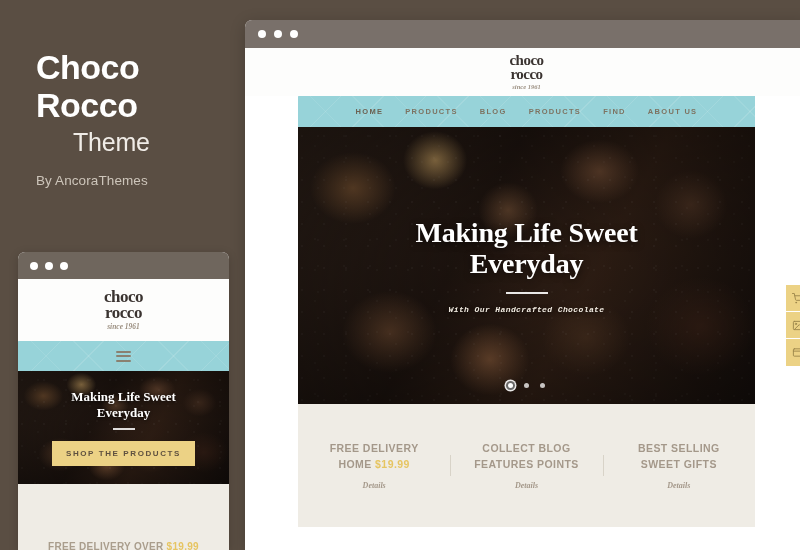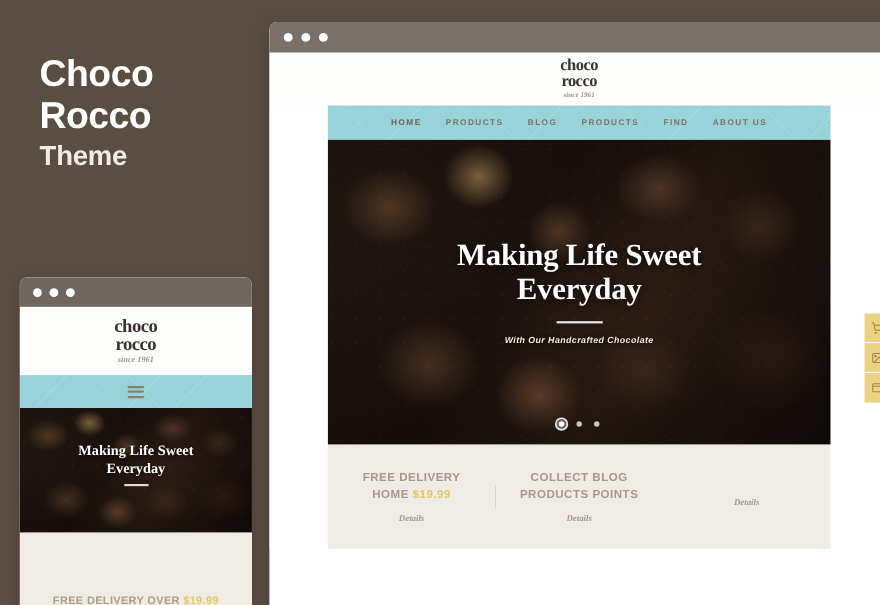--- a/index.html
+++ b/index.html
@@ -24,25 +24,26 @@
 
   .theme-name {
     font-size: 34px;
     font-weight: bold;
     color: #ffffff;
     line-height: 1.12;
     letter-spacing: -0.5px;
   }
   .theme-label {
     font-size: 25px;
-    font-weight: bold;
+    font-weight: normal;
     color: #f0ece7;
     line-height: 1.2;
     margin-top: 3px;
     letter-spacing: -0.2px;
+    margin-left: 37px;
   }
   .theme-author {
     font-size: 13.5px;
     color: #cdc5ba;
     margin-top: 16px;
     letter-spacing: 0.1px;
   }
 
   
   .mobile-mock {
@@ -222,21 +223,21 @@
     text-shadow: 0 2px 7px rgba(0,0,0,.55);
     position: relative; z-index: 3;
     letter-spacing: -0.2px;
   }
   .hero-rule {
     width: 42px; height: 2px; background: #fff;
     margin: 13px 0 11px; opacity: .9;
     position: relative; z-index: 3;
   }
   .hero-sub {
-    font-family: Liberation Sans, sans-serif;
+    font-family: Liberation Mono, monospace;
     font-style: italic; font-weight: bold;
     color: #f2ece2;
     font-size: 8px;
     letter-spacing: .4px;
     text-shadow: 0 1px 4px rgba(0,0,0,.6);
     position: relative; z-index: 3;
   }
   .hero-dots {
     position: absolute; bottom: 16px; left: 0; right: 0;
     display: flex; justify-content: center; gap: 11px; z-index: 4;
@@ -277,21 +278,21 @@
   }
   .hero-vignette {
     position: absolute; inset: 0; z-index: 2;
     background: radial-gradient(ellipse at center, rgba(0,0,0,.18) 0%, rgba(0,0,0,.55) 100%);
   }
 
   
   .br-feat-wrap { padding: 0 53px; background: #fff; }
   .br-features {
     background: #efece5;
-    height: 95px;
+    height: 123px;
     display: flex; align-items: center;
   }
   .feat-col {
     flex: 1;
     display: flex; flex-direction: column;
     align-items: center; justify-content: center;
     position: relative;
   }
   .feat-col + .feat-col::before {
     content: "";
@@ -336,20 +337,21 @@
 <body>
 
 <div class="left-panel">
 
   <div class="title-block">
     <div class="theme-name">
       <div>Choco</div>
       <div>Rocco</div>
     </div>
     <div class="theme-label">Theme</div>
+    <div class="theme-author">By AncoraThemes</div>
   </div>
 
   <div class="mobile-mock">
 
     <div class="mob-titlebar">
       <span class="mob-dot"></span>
       <span class="mob-dot"></span>
       <span class="mob-dot"></span>
     </div>
 
@@ -369,20 +371,21 @@
     </div>
 
     <div class="mob-hero">
       <div class="choco-bg"></div>
       <div class="hero-vignette"></div>
       <div class="mob-hero-title">
         <div>Making Life Sweet</div>
         <div>Everyday</div>
       </div>
       <div class="mob-hero-rule"></div>
+      <div class="mob-btn">SHOP THE PRODUCTS</div>
 
     </div>
 
     <div class="mob-features">
       <div class="mob-feat-text">
         <span>FREE DELIVERY OVER </span><span class="gold">$19.99</span>
       </div>
     </div>
   </div>
 </div>
@@ -442,26 +445,30 @@
           <div class="feat-title">
             <div>FREE DELIVERY</div>
             <div><span>HOME </span><span class="gold">$19.99</span></div>
           </div>
           <div class="feat-details">Details</div>
         </div>
 
         <div class="feat-col">
           <div class="feat-title">
             <div>COLLECT BLOG</div>
-            <div>PRODUCTS POINTS</div>
+            <div>FEATURES POINTS</div>
           </div>
           <div class="feat-details">Details</div>
         </div>
 
         <div class="feat-col">
+          <div class="feat-title">
+            <div>BEST SELLING</div>
+            <div>SWEET GIFTS</div>
+          </div>
           <div class="feat-details">Details</div>
         </div>
 
       </div>
     </div>
   </div>
 </div>
 
 <div class="side-toolbar">
   <div class="side-btn">

